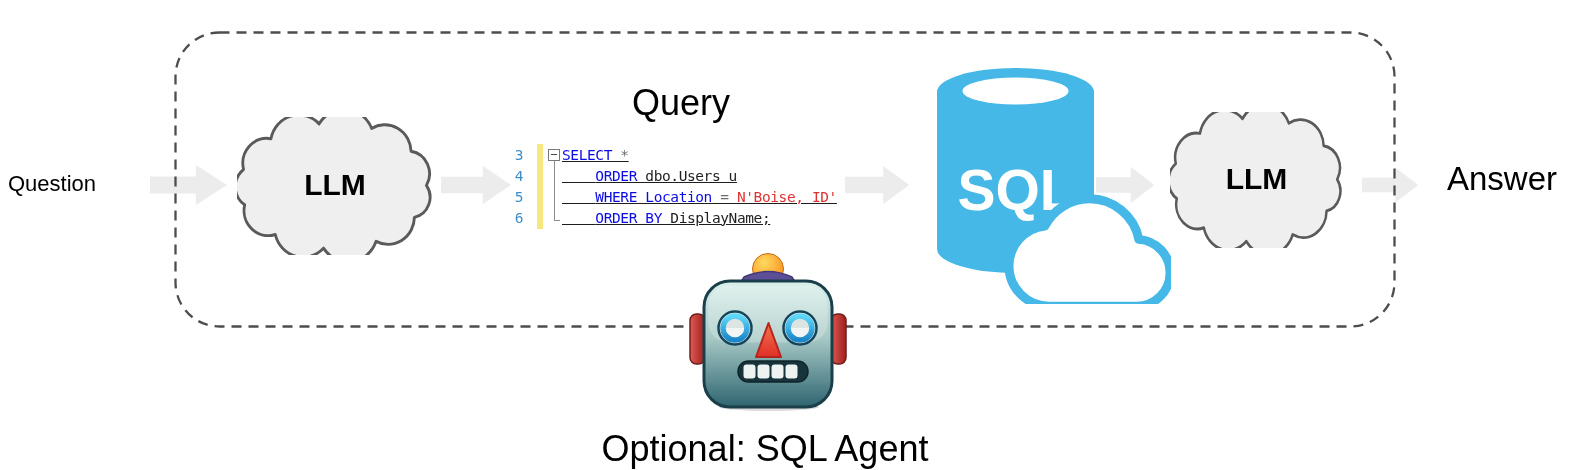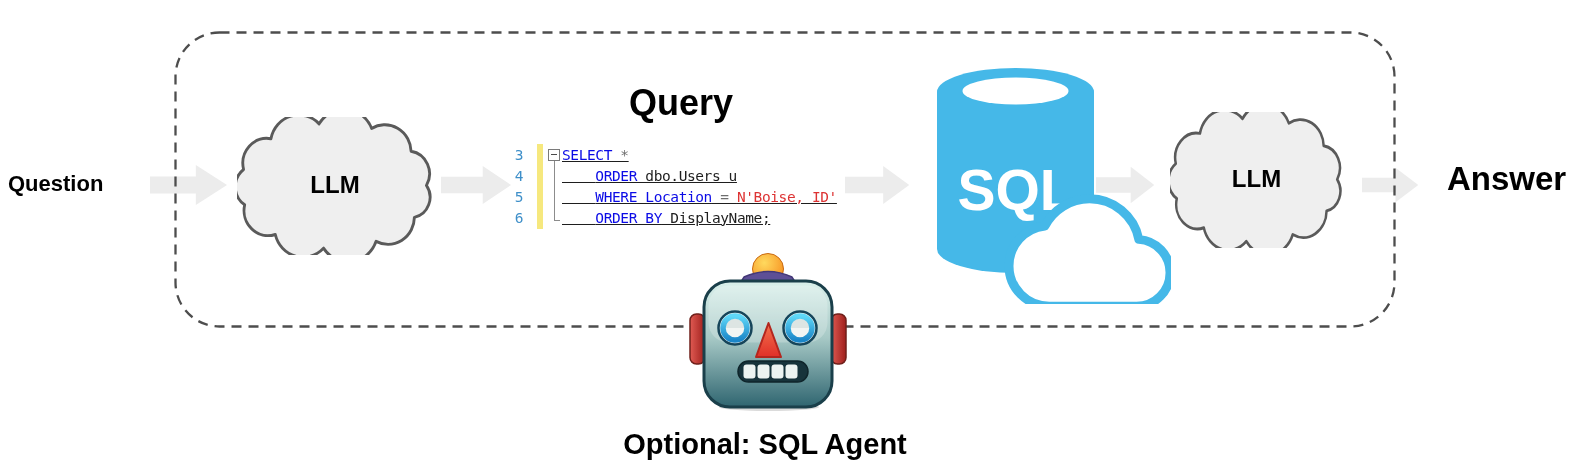--- a/index.html
+++ b/index.html
@@ -4,43 +4,43 @@
 <style>
   html,body{margin:0;padding:0;background:#fff;}
   .stage{
     position:relative;width:1571px;height:470px;background:#fff;overflow:hidden;
     font-family:"Liberation Sans", sans-serif;
   }
   .stage *{box-sizing:border-box;}
 
   
   .big-label{
-    position:absolute;font-weight:bold;color:var(--label_text);
+    position:absolute;font-weight:normal;color:var(--label_text);
     line-height:1.15;white-space:nowrap;
   }
   .question{left:8px;top:171px;font-size:22px;}
   .answer{left:1447px;top:160px;font-size:33px;}
   .query-title{left:681px;top:82px;font-size:36px;transform:translateX(-50%);}
-  .optional-caption{left:765px;top:428px;font-size:29px;transform:translateX(-50%);text-align:right;}
+  .optional-caption{left:765px;top:428px;font-size:36px;transform:translateX(-50%);text-align:right;}
 
   
   .arrow{position:absolute;display:block;}
   .arrow polygon{fill:var(--arrow_gray);}
 
   
   .boundary{position:absolute;left:174px;top:31px;width:1222px;height:297px;}
   .boundary rect{fill:none;stroke:var(--boundary_dash);stroke-width:2.3;stroke-dasharray:10 7;}
 
   
   .cloud-node{position:absolute;}
   .cloud-node svg{position:absolute;inset:0;width:100%;height:100%;}
   .cloud-node path{fill:var(--cloud_fill);stroke:var(--cloud_stroke);stroke-width:2.6;stroke-linejoin:round;}
   .cloud-label{
     position:absolute;left:0;right:0;top:50%;transform:translateY(-54%);
-    text-align:center;font-weight:bold;font-size:24px;color:var(--label_text);
+    text-align:center;font-weight:bold;font-size:30px;color:var(--label_text);
   }
   .cloud-left{left:237px;top:117px;width:196px;height:138px;}
   .cloud-right{left:1170px;top:112px;width:173px;height:136px;}
 
   
   .code{
     position:absolute;left:513px;top:144px;width:340px;
     font-family:"DejaVu Sans Mono", monospace;font-size:14.5px;letter-spacing:-0.4px;
   }
   .code-row{display:flex;align-items:center;height:21px;}

